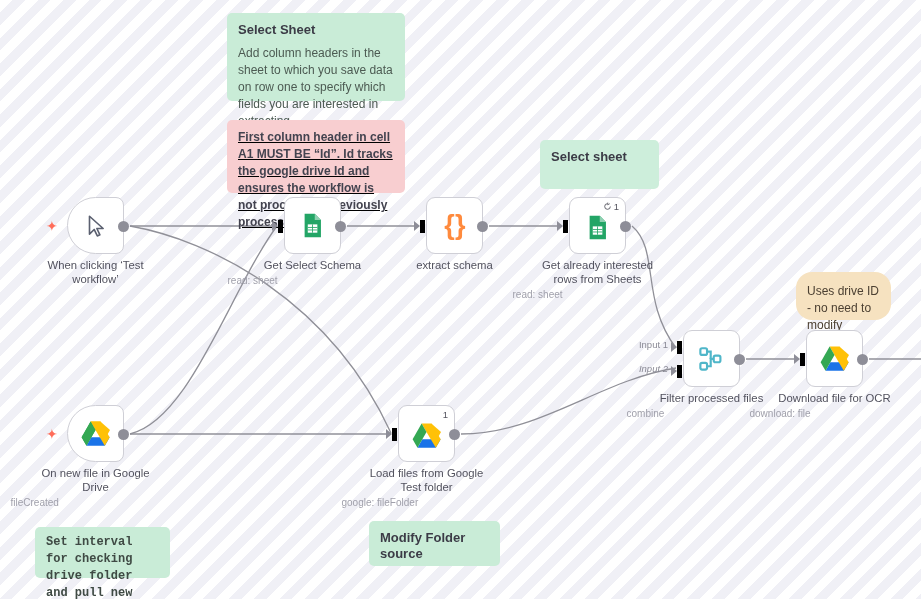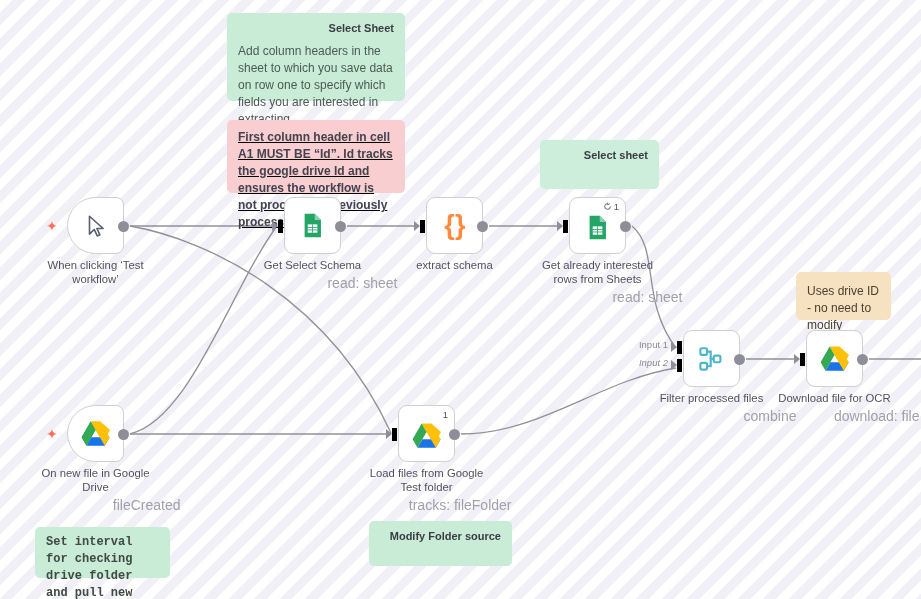--- a/index.html
+++ b/index.html
@@ -14,22 +14,22 @@
     background-image:repeating-linear-gradient(135deg,
       #ffffff 0px,#ffffff 9px,
       #f0f0f6 9px,#f0f0f6 18px);
   }
   
   .sticky{
     position:absolute;border-radius:5px;box-sizing:border-box;
     padding:9px 11px 10px 11px;
   }
   .sticky .s-title{
-    font-size:11px;font-weight:bold;color:#3b3b46;
-    margin:0 0 7px 0;line-height:1.25;text-align:right;
+    font-size:13px;font-weight:bold;color:#3b3b46;
+    margin:0 0 7px 0;line-height:1.25;
   }
   .sticky .s-body{
     font-size:12px;color:#4a4a56;line-height:1.42;margin:0;
     font-weight:bold;
   }
   .sticky.green{background:#c9ecd7;}
   .sticky.green2{background:#cdeedb;}
   .sticky.pink{background:#f8ced0;}
   .sticky.tan{background:#f6e2c0;}
   .sticky.pink .s-body{color:#43434f;}
@@ -48,21 +48,21 @@
     display:flex;align-items:center;justify-content:center;
     box-sizing:border-box;
   }
   .nbox.trigger{border-radius:32px 9px 9px 32px;}
   .nlabel{
     position:absolute;text-align:center;font-size:11.3px;
     color:#52525e;line-height:1.2;white-space:pre-line;width:170px;
     left:50%;transform:translateX(-50%);
   }
   .nsub{
-    position:absolute;text-align:right;font-size:14px;color:#a0a0ab;
+    position:absolute;text-align:left;font-size:10px;color:#a0a0ab;
     width:170px;left:50%;transform:translateX(-50%);
   }
   .badge{
     position:absolute;top:4px;right:6px;font-size:9.5px;color:#55555f;
     display:flex;align-items:center;gap:2px;line-height:1;
   }
   .bolt{position:absolute;left:-22px;top:21px;color:#ff6d5a;font-size:14px;line-height:1;}
   .port-out{
     position:absolute;width:11px;height:11px;border-radius:50%;
     background:#8e8e98;right:-6px;top:23px;
@@ -70,21 +70,21 @@
   .port-in{
     position:absolute;width:5px;height:13px;background:#000000;
     left:-7px;top:22px;
   }
   .port-in:after{
     content:"";position:absolute;left:-6px;top:1px;
     border-left:6px solid #8e8e98;border-top:5.5px solid transparent;
     border-bottom:5.5px solid transparent;
   }
   .port-in.p1{top:10px;}
-  .port-in.p2{top:28px;font-style:italic;}
+  .port-in.p2{top:34px;font-style:italic;}
   .inlabel{
     position:absolute;font-size:9.5px;color:#8a8a95;right:100%;
     margin-right:9px;white-space:nowrap;top:-2px;
   }
   
   .icon-svg{display:block;}
   .code-brace{color:#ff8a3d;font-size:27px;font-weight:bold;letter-spacing:-1px;
     font-family:"Liberation Sans",sans-serif;}
 </style>
 </head>
@@ -121,29 +121,29 @@
   </div>
 
   <div class="sticky pink" style="left:227px;top:120px;width:178px;height:73px;text-decoration:underline;">
     <div class="s-body">First column header in cell A1 MUST BE “Id”. Id tracks the google drive Id and ensures the workflow is not processing previously processed files</div>
   </div>
 
   <div class="sticky green2" style="left:540px;top:140px;width:119px;height:49px;">
     <div class="s-title">Select sheet</div>
   </div>
 
-  <div class="sticky tan" style="left:796px;top:272px;width:95px;height:48px;padding-top:11px;">
+  <div class="sticky tan" style="left:796px;top:272px;width:95px;height:48px;padding-top:11px;border-radius:16px;">
     <div class="s-body">Uses drive ID - no need to modify</div>
   </div>
 
   <div class="sticky green" style="left:35px;top:527px;width:135px;height:51px;padding-top:7px;font-family:Liberation Mono, monospace;">
     <div class="s-body" style="font-weight:bold;color:#3f4a44;">Set interval for checking drive folder and pull new files</div>
   </div>
 
-  <div class="sticky green" style="left:369px;top:521px;width:143px;height:45px;">
+  <div class="sticky green" style="left:369px;top:521px;width:131px;height:45px;">
     <div class="s-title">Modify Folder source</div>
   </div>
 
   <div class="node" style="left:67px;top:197px;width:57px;height:57px;">
     <div class="nbox trigger">
       <span class="bolt">✦</span>
       <svg class="icon-svg" width="26" height="26" viewBox="0 0 24 24">
         <path d="M6 3 L6 19.5 L10.3 15.2 L13.2 21.2 L15.6 20.1 L12.8 14.3 L18.6 14.3 Z" fill="none" stroke="#5b6070" stroke-width="1.5" stroke-linejoin="round"></path>
       </svg>
       <div class="port-out"></div>
@@ -231,21 +231,21 @@
       <svg class="icon-svg" width="29" height="29" viewBox="0 0 28 25" style="margin-top:3px;">
         <path d="M18.7 1 L9.3 1 L14 9.2 L23.4 17.3 L28 9.2 Z" fill="#ffc107"></path>
         <path d="M5.3 24.3 L23 24.3 L27.7 16.2 L10 16.2 Z" fill="#1a73e8"></path>
         <path d="M23 24.3 L27.7 16.2 L18.6 0.9 L14 9.1 Z" fill="#ffc107"></path>
         <path d="M9.3 0.9 L0.6 16.2 L5.3 24.3 L14 9.1 Z" fill="#34a853"></path>
       </svg>
       <div class="port-out"></div>
     </div>
     <div class="nlabel" style="top:62px;">Load files from Google
 Test folder</div>
-    <div class="nsub" style="top:92px;">tracks: fileFolder</div>
+    <div class="nsub" style="top:92px;">google: fileFolder</div>
   </div>
 
   <div class="node" style="left:683px;top:330px;width:57px;height:57px;">
     <div class="nbox">
       <div class="port-in p1">
         <span class="inlabel">Input 1</span>
       </div>
       <div class="port-in p2">
         <span class="inlabel">Input 2</span>
       </div>

